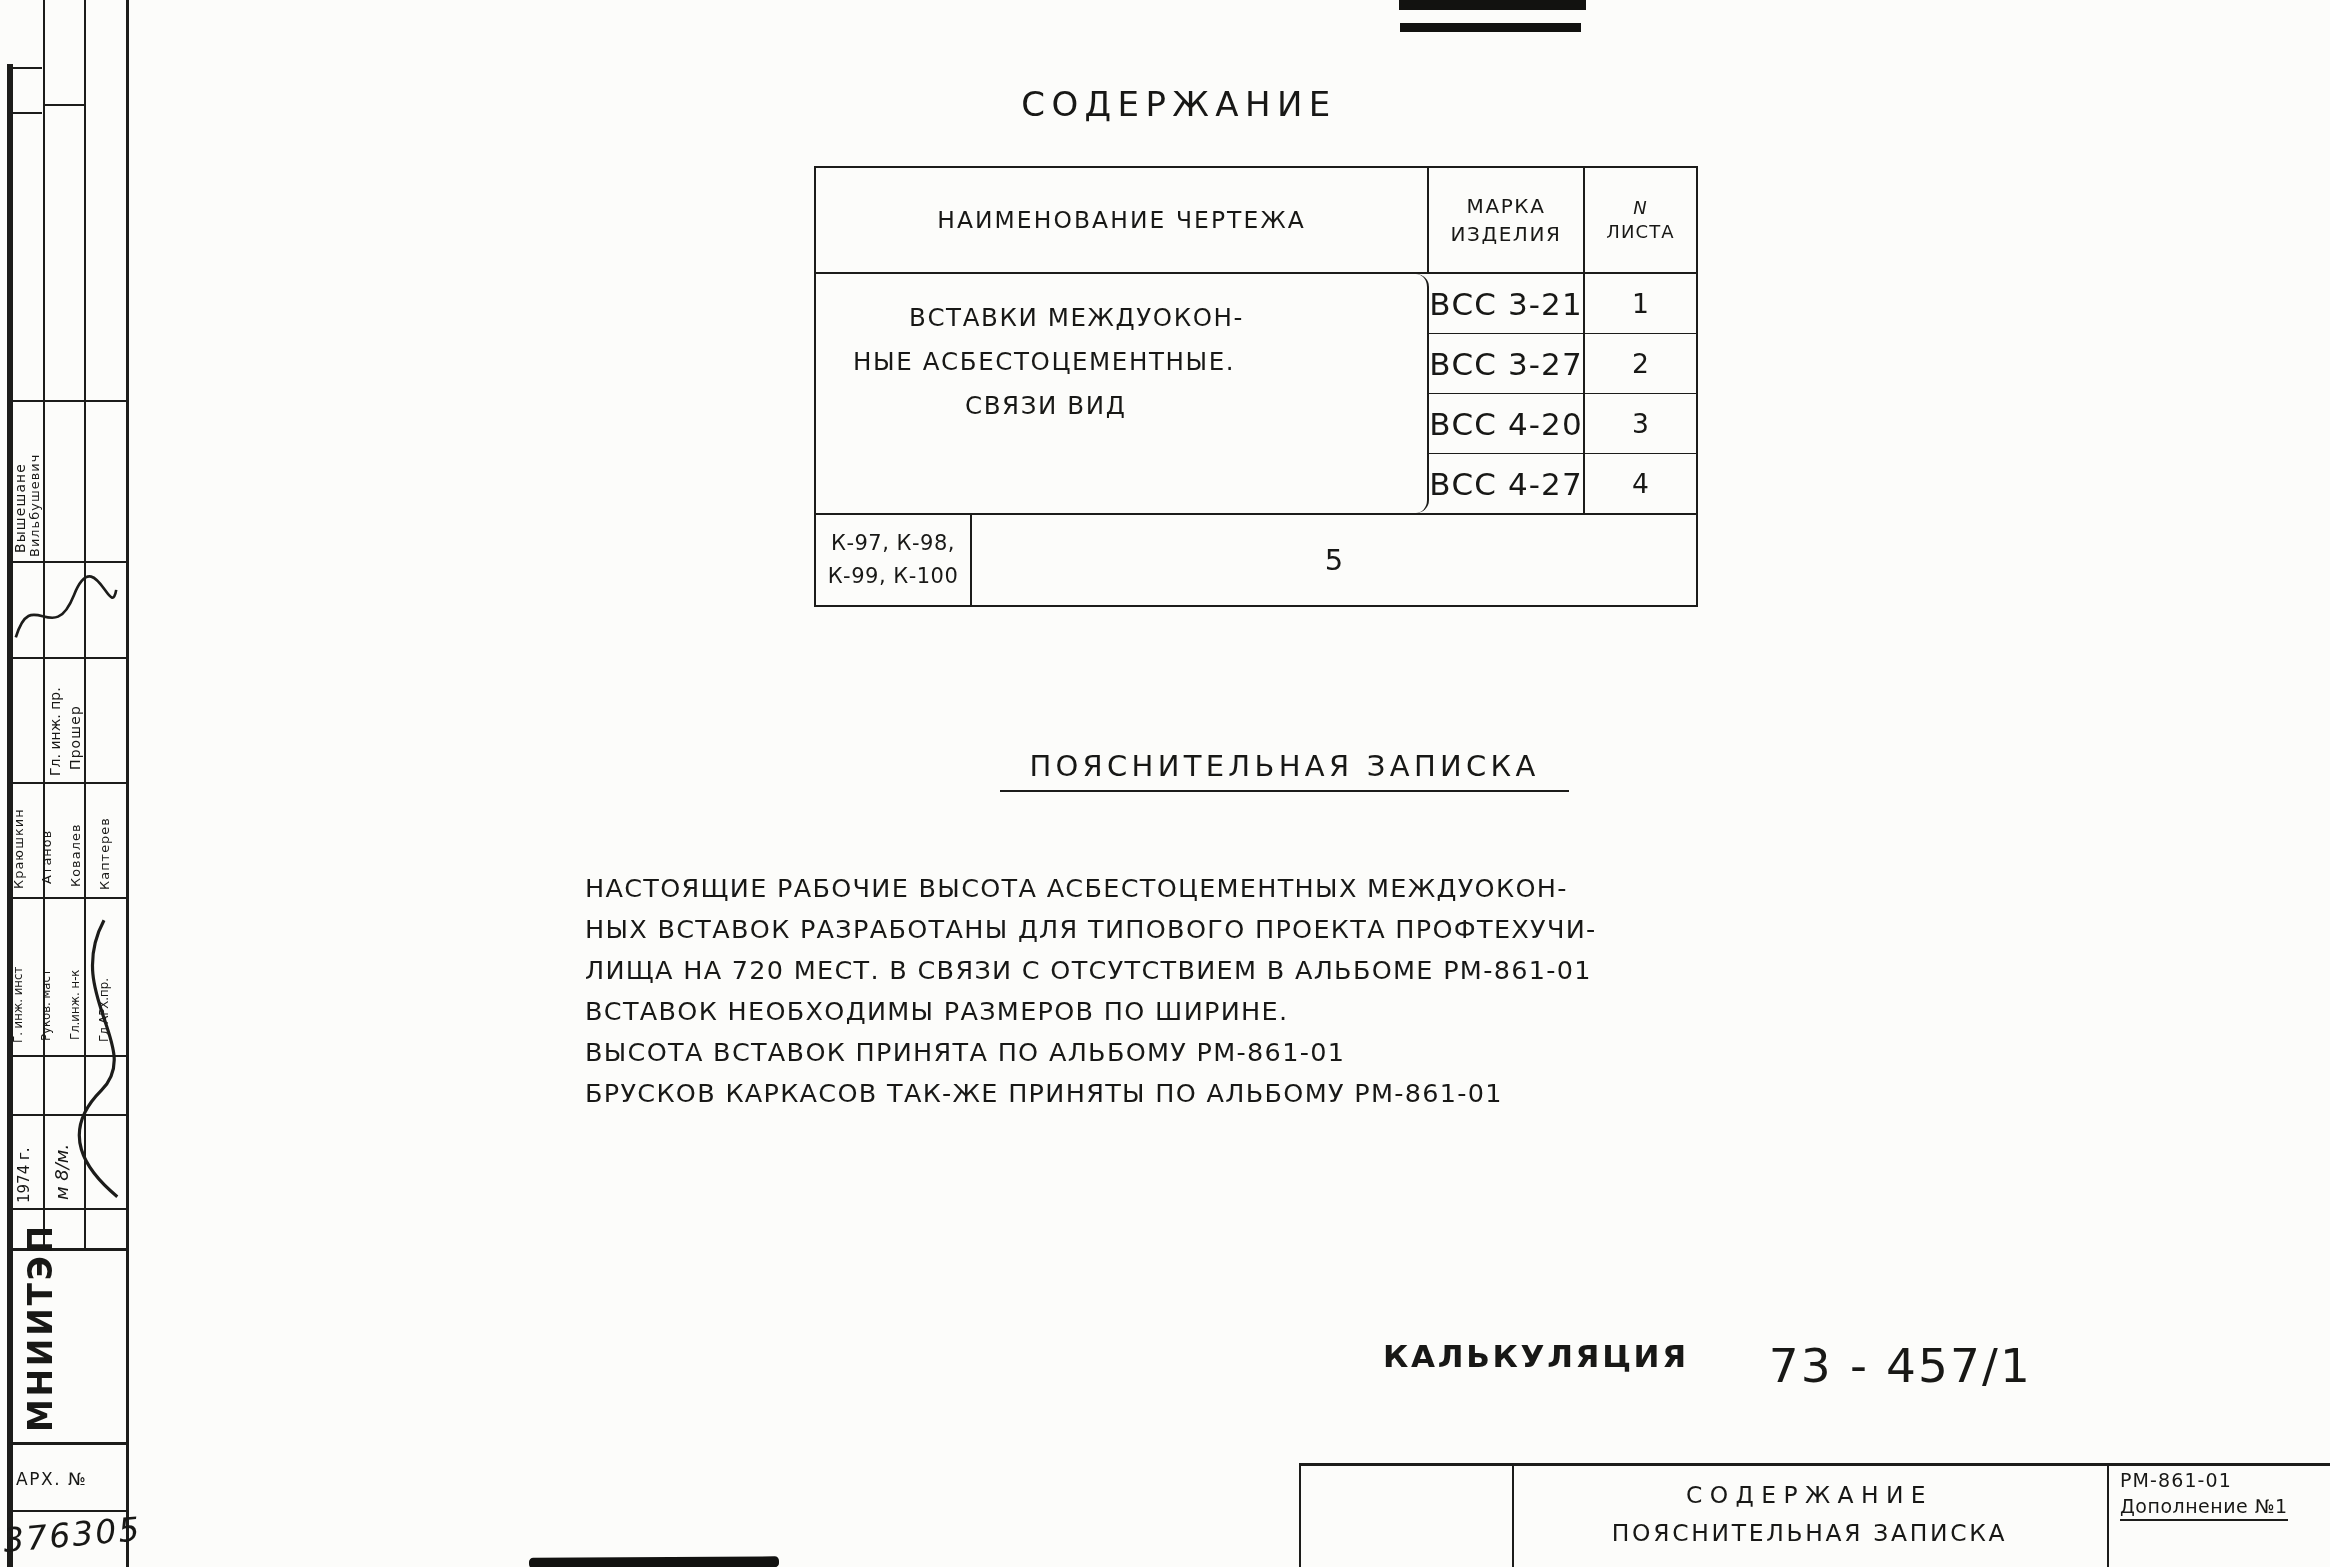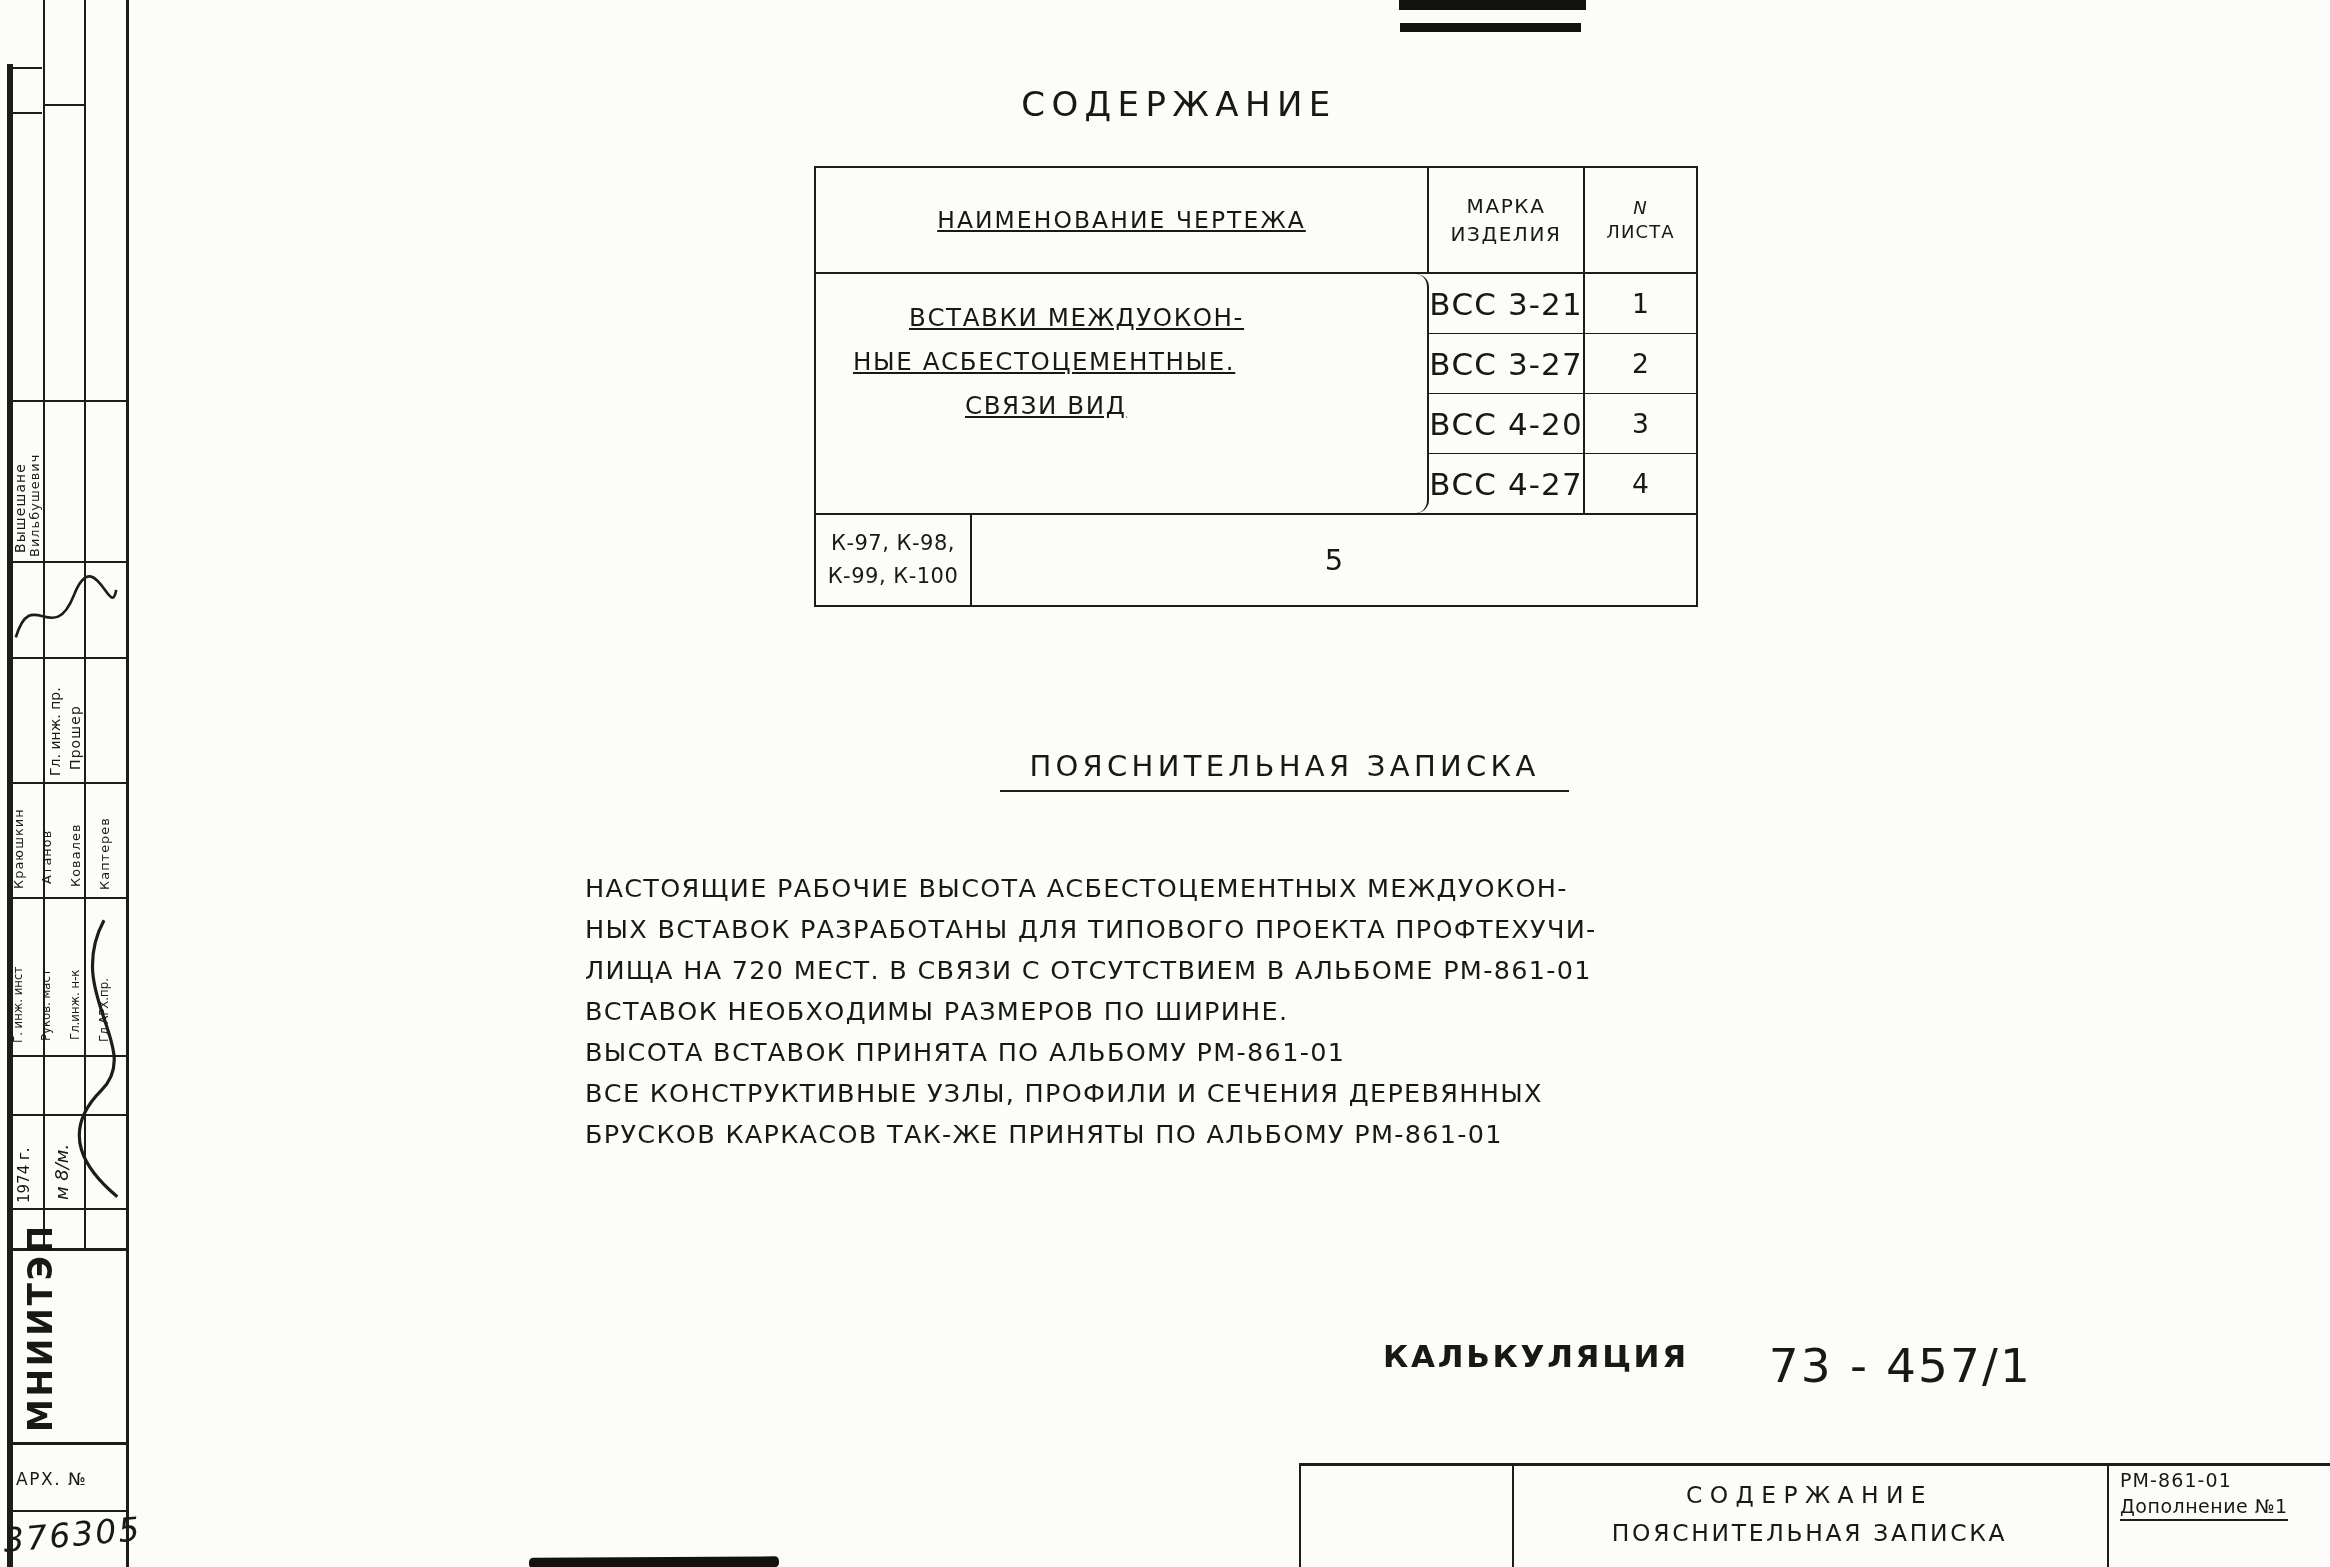--- a/index.html
+++ b/index.html
@@ -12,21 +12,21 @@
   .hw{letter-spacing:1.1px;}
   .ob{font-style:italic;}
   .bar{position:absolute;background:#121210;}
 
   
   .ctable{
     position:absolute;left:814px;top:166px;width:884px;height:441px;
     border:2.7px solid #1c1c1a;box-sizing:border-box;display:flex;flex-direction:column;
   }
   .t-header{display:flex;height:104px;border-bottom:2.1px solid #1c1c1a;}
-  .name-col{width:613px;border-right:2.1px solid #1c1c1a;box-sizing:border-box;text-decoration:underline;}
+  .name-col{width:613px;border-right:2.1px solid #1c1c1a;box-sizing:border-box;}
   .mark-col{width:156px;border-right:2.1px solid #1c1c1a;box-sizing:border-box;}
   .sheet-col{flex:1;}
   .hcell{display:flex;align-items:center;justify-content:center;flex-direction:column;}
   .h-name{font-size:23.4px;letter-spacing:2.1px;}
   .h-mark span{display:block;font-size:20px;letter-spacing:1.6px;line-height:28px;text-align:center;}
   .h-sheet span{display:block;font-size:18px;letter-spacing:1.1px;line-height:24.5px;text-align:center;}
   .t-group1{display:flex;height:239px;border-bottom:2.1px solid #1c1c1a;}
   .g1-name{padding-top:22px;border-radius:13px;}
   .nline{font-size:24.5px;letter-spacing:1.6px;line-height:44px;white-space:nowrap;}
   .nl1{margin-left:93px;}
@@ -191,21 +191,20 @@
   </div>
 
   <div class="note-title hw">ПОЯСНИТЕЛЬНАЯ ЗАПИСКА</div>
 
   <div class="note-body">
     <div class="note-line">НАСТОЯЩИЕ РАБОЧИЕ ВЫСОТА АСБЕСТОЦЕМЕНТНЫХ МЕЖДУОКОН-</div>
     <div class="note-line">НЫХ ВСТАВОК РАЗРАБОТАНЫ ДЛЯ ТИПОВОГО ПРОЕКТА ПРОФТЕХУЧИ-</div>
     <div class="note-line">ЛИЩА НА 720 МЕСТ. В СВЯЗИ С ОТСУТСТВИЕМ В АЛЬБОМЕ РМ-861-01</div>
     <div class="note-line">ВСТАВОК НЕОБХОДИМЫ РАЗМЕРОВ ПО ШИРИНЕ.</div>
     <div class="note-line">ВЫСОТА ВСТАВОК ПРИНЯТА ПО АЛЬБОМУ РМ-861-01</div>
-    <div class="note-line">ВСЕ КОНСТРУКТИВНЫЕ УЗЛЫ, ПРОФИЛИ И СЕЧЕНИЯ ДЕРЕВЯННЫХ</div>
     <div class="note-line">БРУСКОВ КАРКАСОВ ТАК-ЖЕ ПРИНЯТЫ ПО АЛЬБОМУ РМ-861-01</div>
   </div>
 
   <div class="calc">
     <span class="calc-label">КАЛЬКУЛЯЦИЯ</span>
     <span class="calc-number hw">73 - 457/1</span>
   </div>
 
   <div class="tblock">
     <div class="tb-vline" style="left:211px"></div>

